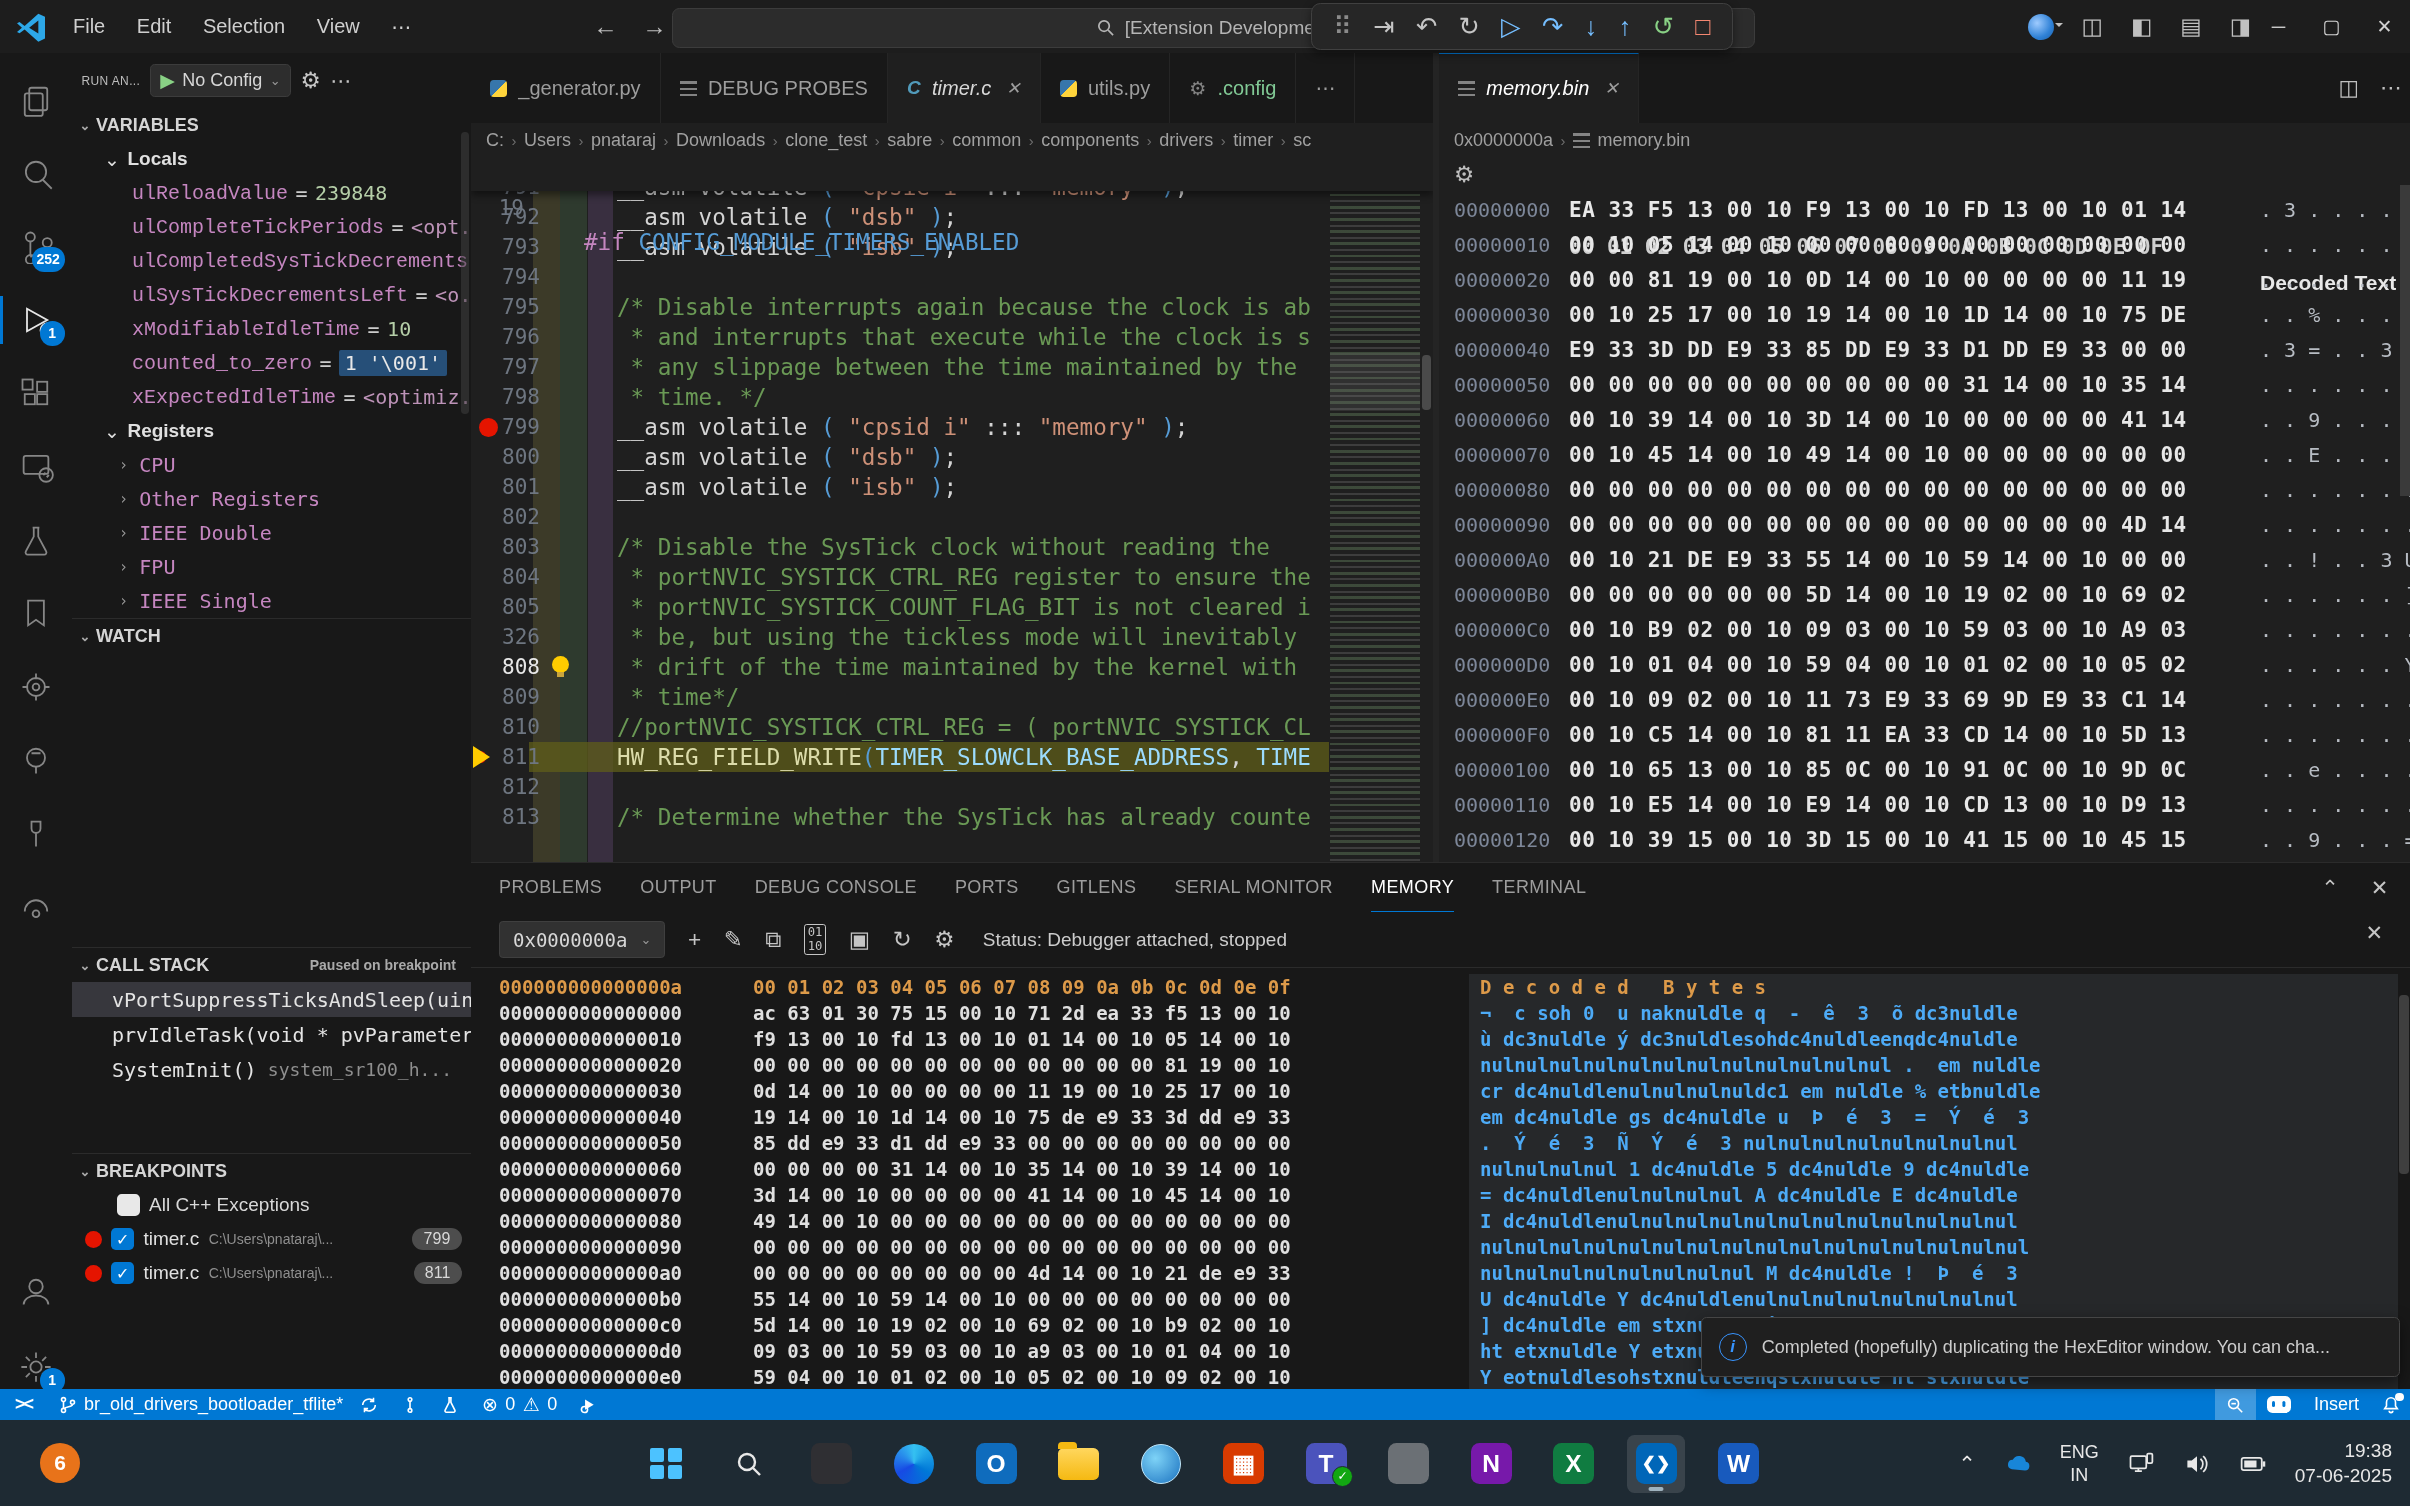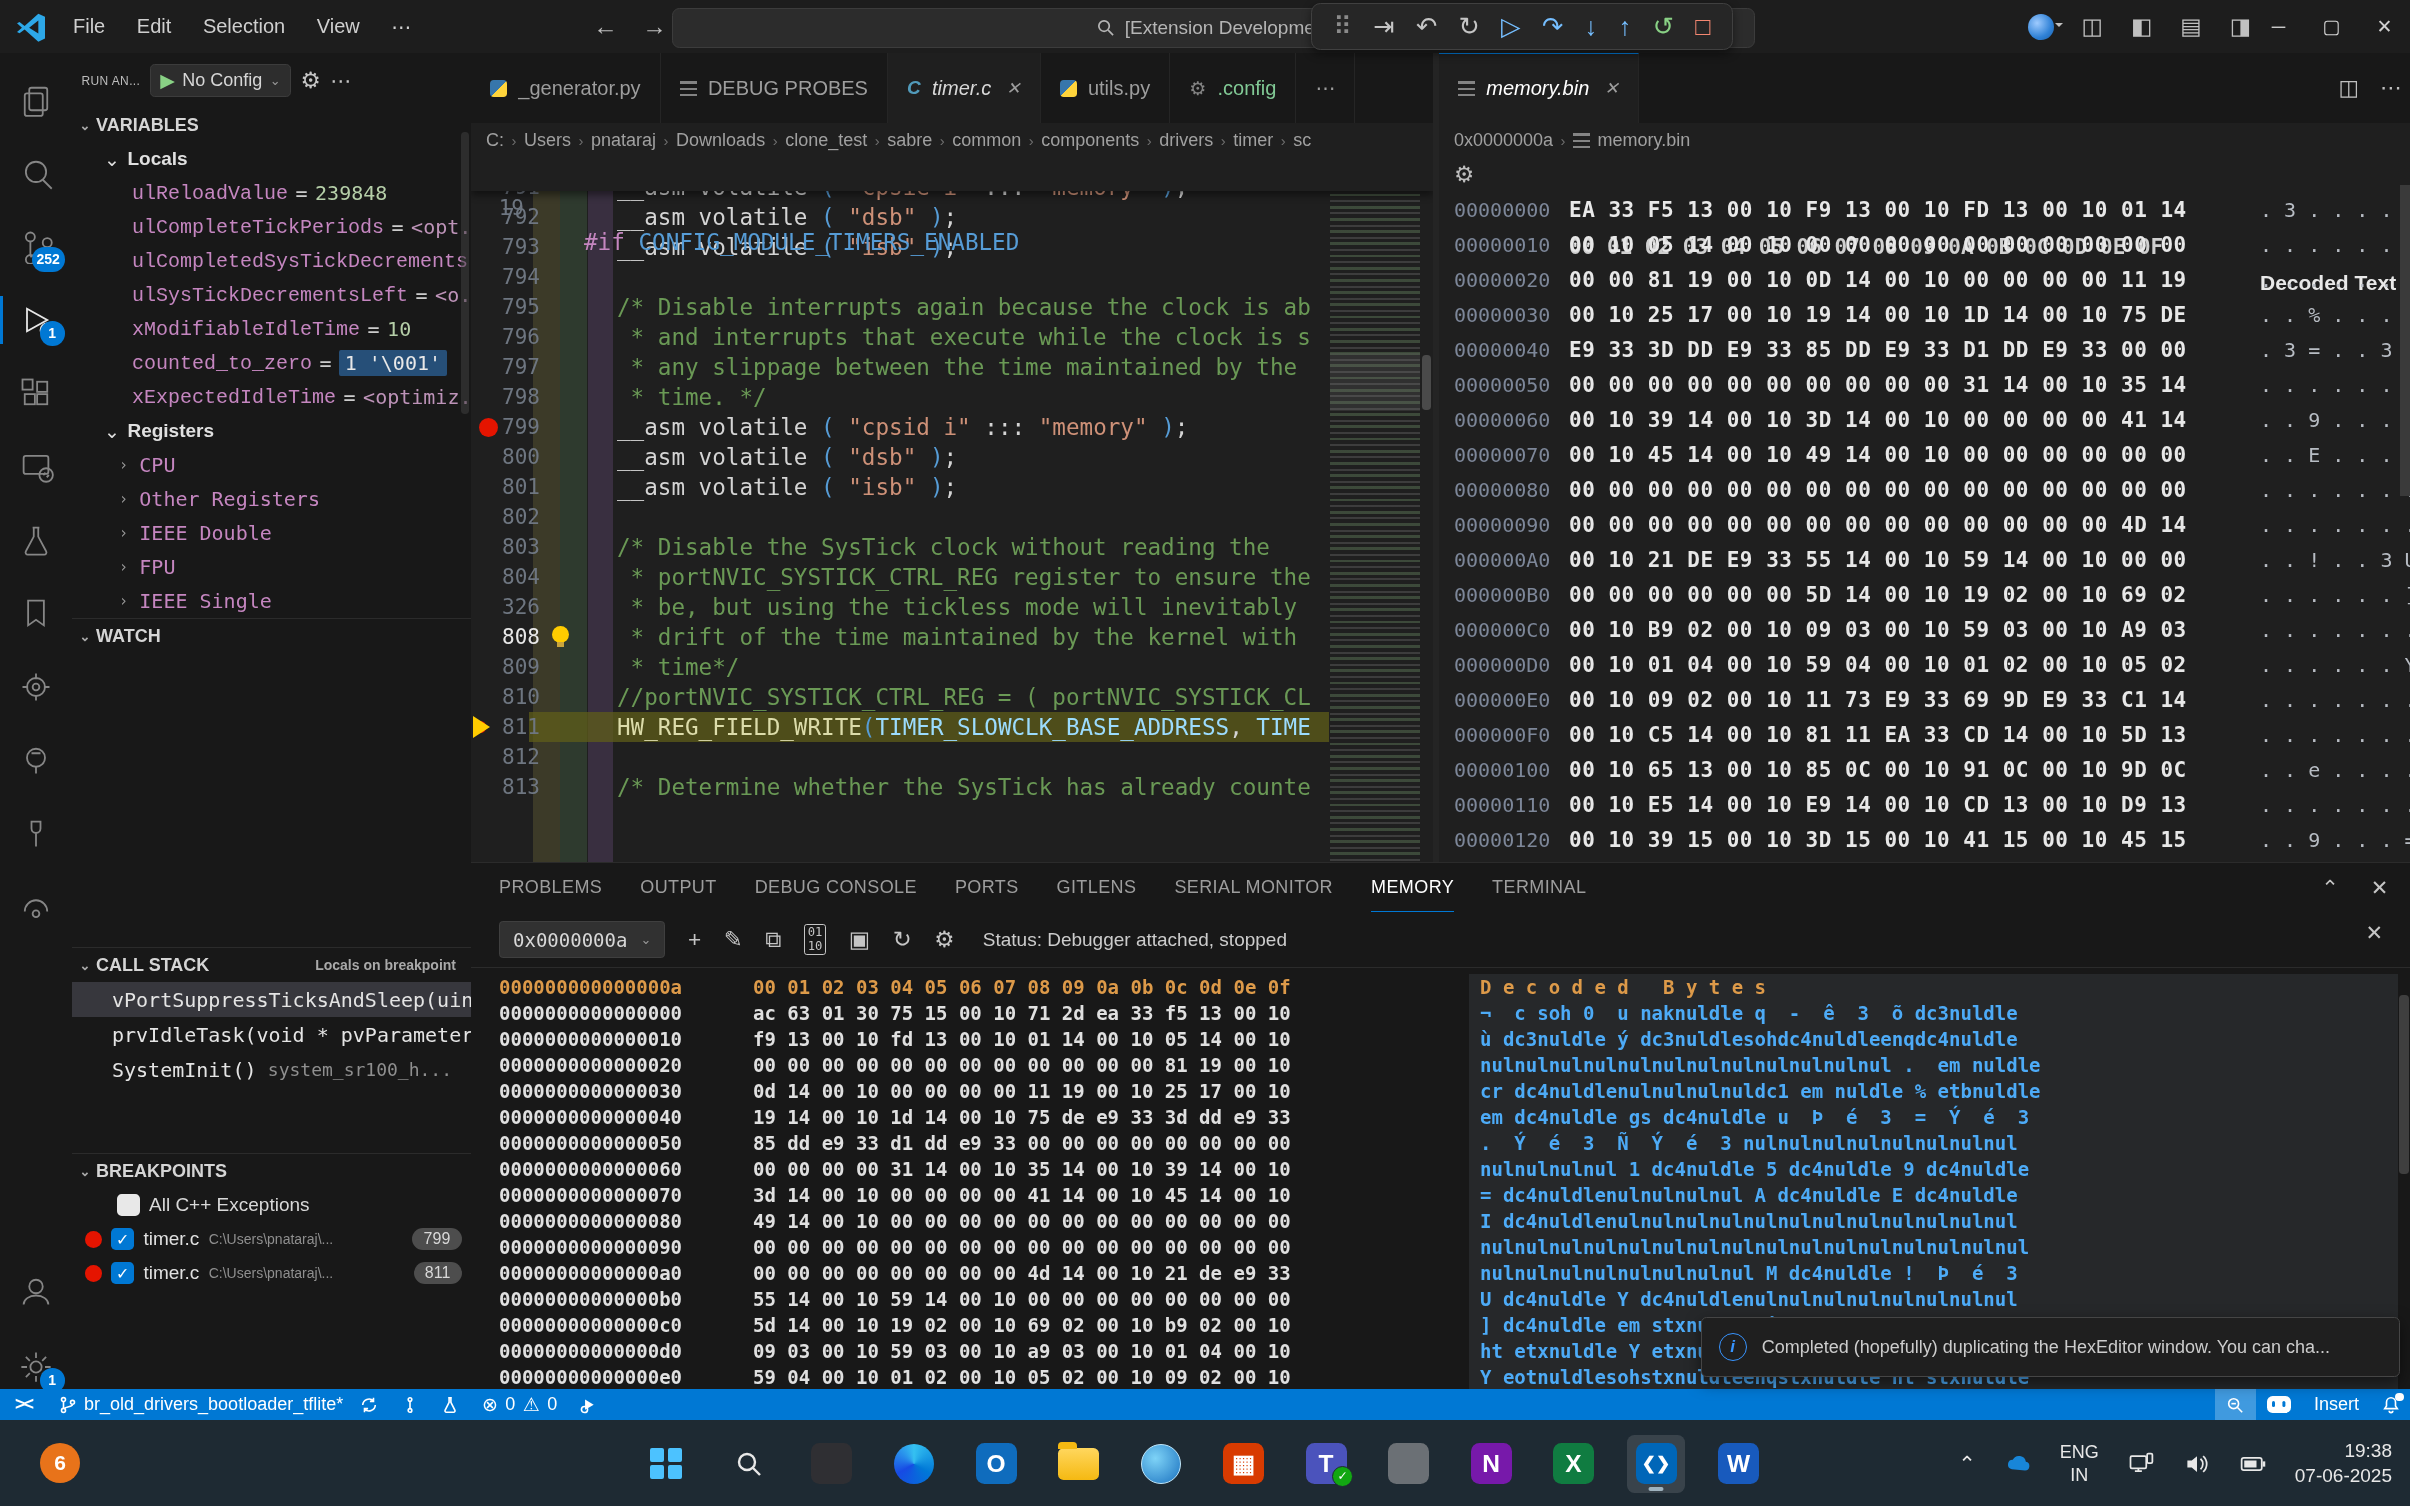--- a/index.html
+++ b/index.html
@@ -412,21 +412,21 @@
         </div>
       </div>
     <div class="sec-h" style="border-top:0.9px solid #2b2b2b;">
         <span class="tw">⌄</span>
         <span>WATCH</span>
       </div>
     <div style="height:294px;"></div>
     <div class="sec-h" style="border-top:0.9px solid #2b2b2b;">
       <span class="tw">⌄</span>
         <span>CALL STACK</span>
-      <span style="margin-left:auto;font-size:14px;color:#a9a9a9;padding-right:7.5px;">Locals on breakpoint</span>
+      <span style="margin-left:auto;font-size:14px;color:#a9a9a9;padding-right:7.5px;">Paused on breakpoint</span>
     </div>
     <div class="mono">
         <div class="cs-row sel">
           <span>vPortSuppressTicksAndSleep(uint</span>
         </div>
         <div class="cs-row">
           <span>prvIdleTask(void * pvParameters</span>
         </div>
         <div class="cs-row">
           <span>SystemInit()</span>
@@ -543,20 +543,21 @@
           <div class="cl"><span class="ln">795</span><span class="code"><span class="tk-cm">/* Disable interrupts again because the clock is ab</span></span></div>
           <div class="cl"><span class="ln">796</span><span class="code"><span class="tk-cm"> * and interrupts that execute while the clock is s</span></span></div>
           <div class="cl"><span class="ln">797</span><span class="code"><span class="tk-cm"> * any slippage between the time maintained by the</span></span></div>
           <div class="cl"><span class="ln">798</span><span class="code"><span class="tk-cm"> * time. */</span></span></div>
           <div class="cl"><span class="ln">799</span><span class="gut-dot"></span><span class="code"><span class="tk-pl">__asm volatile </span><span class="tk-br">( </span><span class="tk-str">"cpsid i"</span><span class="tk-pl"> ::: </span><span class="tk-str">"memory"</span><span class="tk-br"> )</span><span class="tk-pl">;</span></span></div>
           <div class="cl"><span class="ln">800</span><span class="code"><span class="tk-pl">__asm volatile </span><span class="tk-br">( </span><span class="tk-str">"dsb"</span><span class="tk-br"> )</span><span class="tk-pl">;</span></span></div>
           <div class="cl"><span class="ln">801</span><span class="code"><span class="tk-pl">__asm volatile </span><span class="tk-br">( </span><span class="tk-str">"isb"</span><span class="tk-br"> )</span><span class="tk-pl">;</span></span></div>
           <div class="cl"><span class="ln">802</span><span class="code"></span></div>
           <div class="cl"><span class="ln">803</span><span class="code"><span class="tk-cm">/* Disable the SysTick clock without reading the</span></span></div>
           <div class="cl"><span class="ln">804</span><span class="code"><span class="tk-cm"> * portNVIC_SYSTICK_CTRL_REG register to ensure the</span></span></div>
+          <div class="cl"><span class="ln">805</span><span class="code"><span class="tk-cm"> * portNVIC_SYSTICK_COUNT_FLAG_BIT is not cleared i</span></span></div>
           <div class="cl"><span class="ln">326</span><span class="code"><span class="tk-cm"> * be, but using the tickless mode will inevitably</span></span></div>
           <div class="cl"><span class="ln cur">808</span><span class="gut-bulb"></span><span class="code"><span class="tk-cm"> * drift of the time maintained by the kernel with</span></span></div>
           <div class="cl"><span class="ln">809</span><span class="code"><span class="tk-cm"> * time*/</span></span></div>
           <div class="cl"><span class="ln">810</span><span class="code"><span class="tk-cm">//portNVIC_SYSTICK_CTRL_REG = ( portNVIC_SYSTICK_CL</span></span></div>
           <div class="cl hl"><span class="ln">811</span><span class="gut-curdot"></span><span class="gut-cur"></span><span class="code"><span class="tk-fn">HW_REG_FIELD_WRITE</span><span class="tk-br">(</span><span class="tk-var">TIMER_SLOWCLK_BASE_ADDRESS</span><span class="tk-pl">, </span><span class="tk-var">TIME</span></span></div>
           <div class="cl"><span class="ln">812</span><span class="code"></span></div>
           <div class="cl"><span class="ln">813</span><span class="code"><span class="tk-cm">/* Determine whether the SysTick has already counte</span></span></div>
         </div>
       <div class="sticky">
         <span class="ln">19</span>

